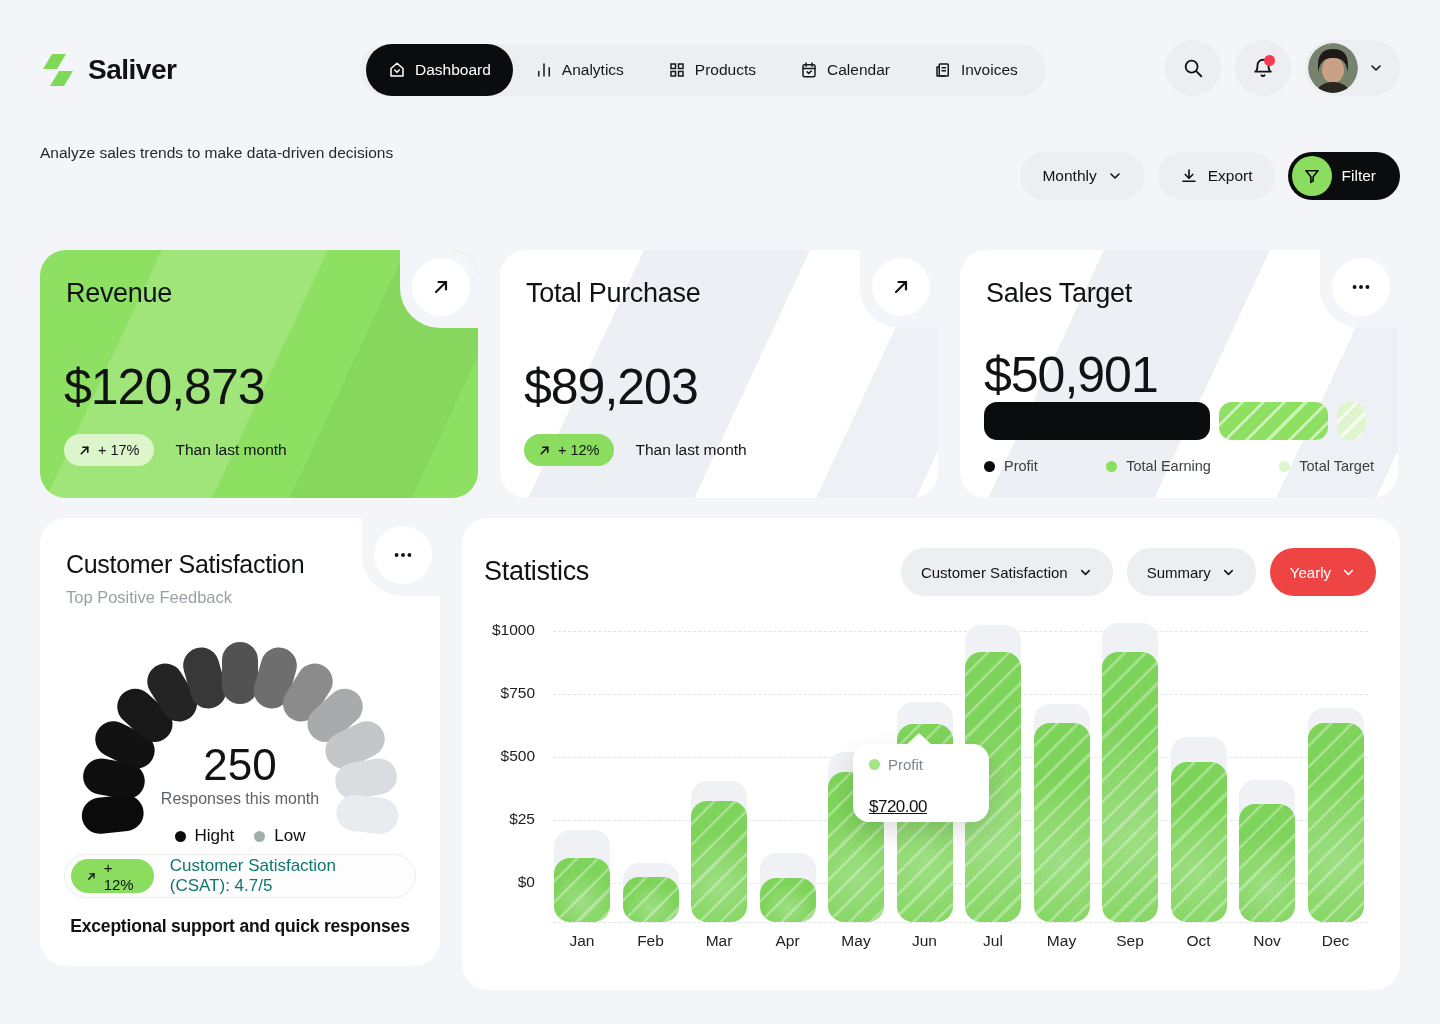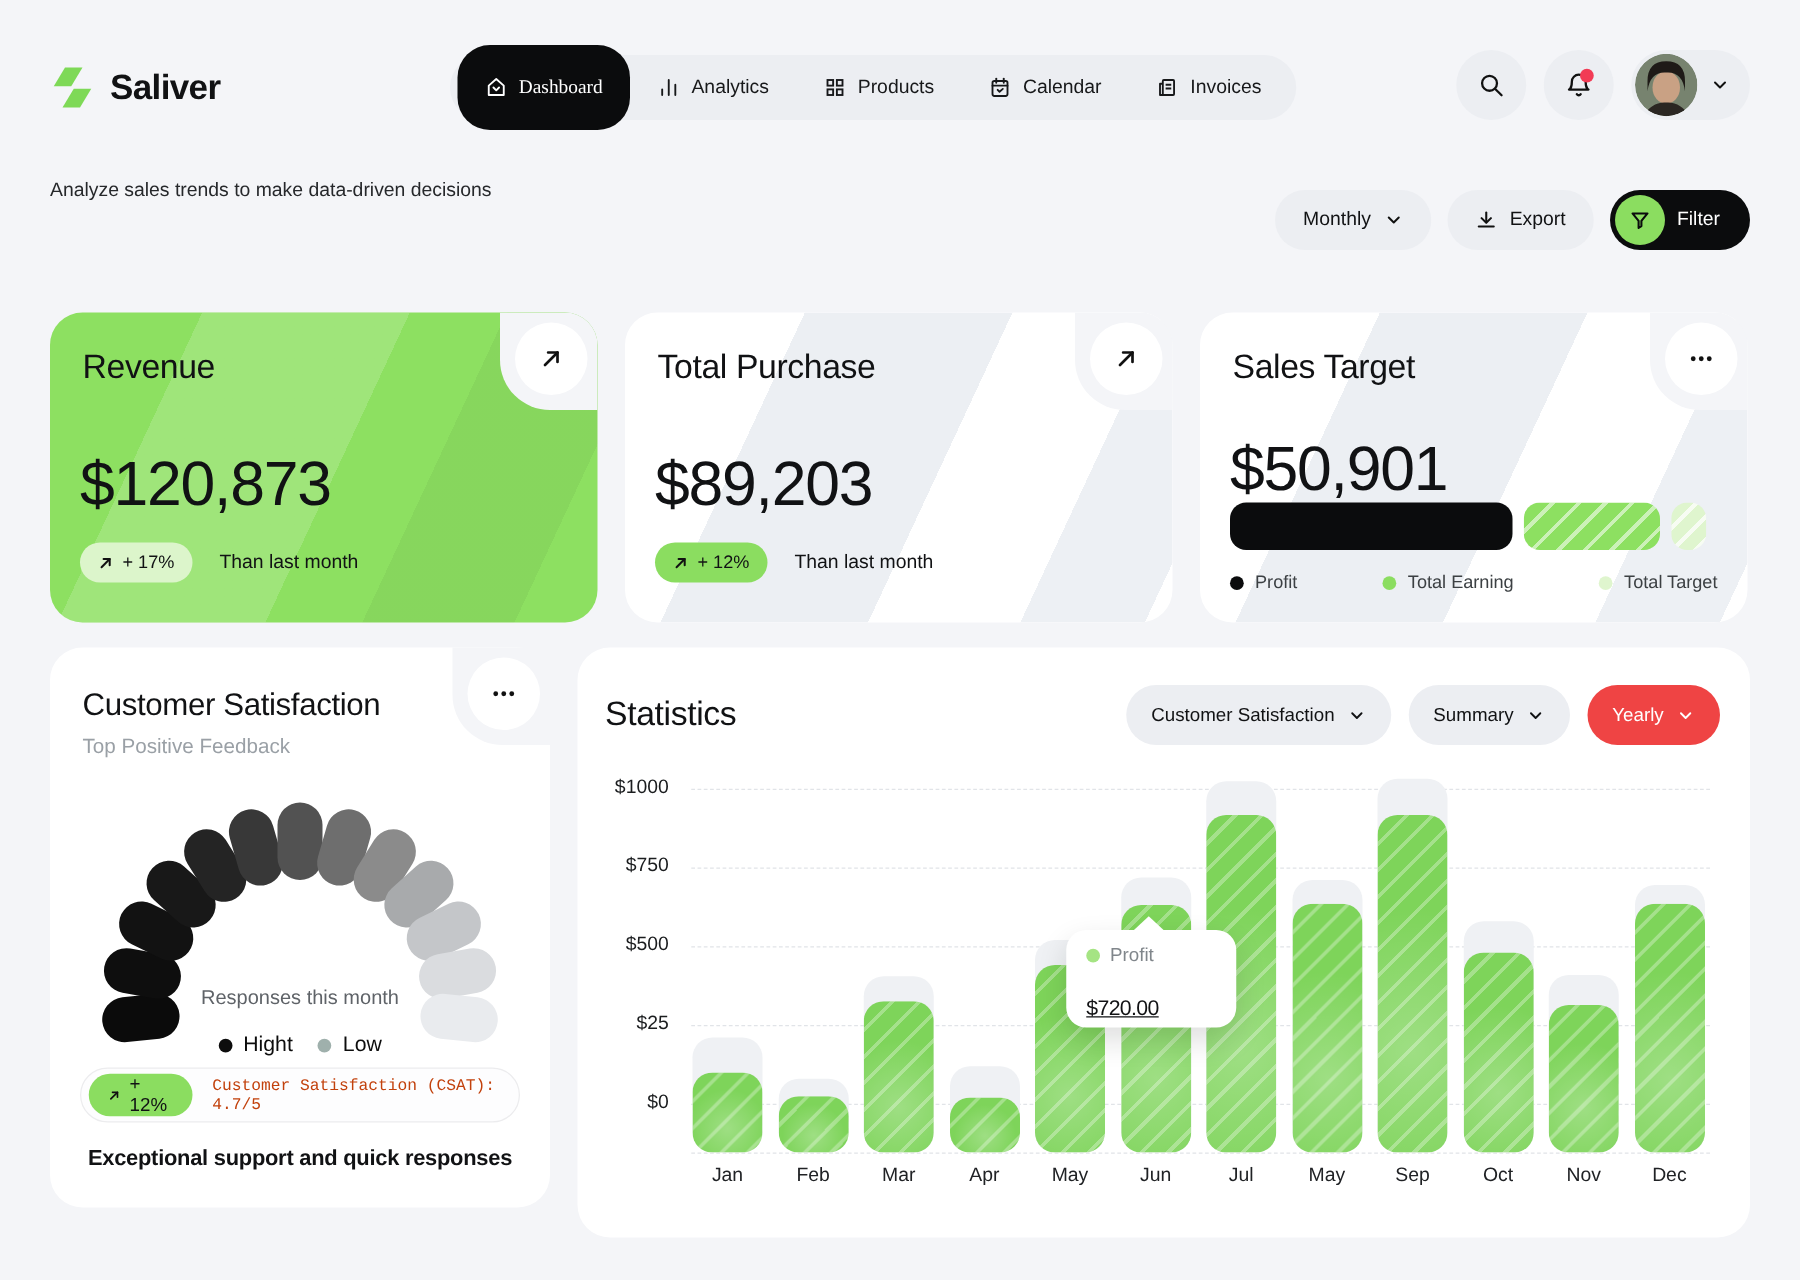--- a/index.html
+++ b/index.html
@@ -17,21 +17,21 @@
   .brand { display:flex; align-items:center; gap:12px; }
   .brand-name { font-size:28px; font-weight:700; letter-spacing:-0.5px; }
   .nav-wrap {
     position:absolute; left:320px; top:4px; height:52px;
     background:#ECEEF2; border-radius:26px; display:flex; align-items:center; padding:0 6px;
   }
   .nav-item {
     display:flex; align-items:center; gap:9px; padding:0 22px; height:52px;
     border-radius:26px; font-size:15.5px; color:#17181a; cursor:pointer; white-space:nowrap;
   }
-  .nav-item.active { background:#0B0C0D; color:#fff; height:68px;font-family:Liberation Serif, serif; }
+  .nav-item.active { background:#0B0C0D; color:#fff; height:52px; }
   .nav-item .ic { width:18px; height:18px; }
   .topbar-right { position:absolute; right:0; top:0; display:flex; align-items:center; gap:14px; }
   .circle-btn {
     width:56px; height:56px; border-radius:50%; background:#ECEEF2;
     display:flex; align-items:center; justify-content:center; cursor:pointer; position:relative;
   }
   .bell-dot { position:absolute; top:15px; right:16px; width:11px; height:11px; border-radius:50%; background:#F23B55; }
   .avatar-pill {
     height:56px; border-radius:28px; background:#ECEEF2; display:flex; align-items:center;
     gap:10px; padding:0 16px 0 3px; cursor:pointer;
@@ -103,21 +103,21 @@
   .cs-legend { position:absolute; left:0; width:400px; top:308px; display:flex; justify-content:center; gap:20px; }
   .cs-legend .legend-item { font-size:17px; color:#0d0d0d; }
   .csat-pill {
     position:absolute; left:24px; right:24px; top:336px; height:44px; border-radius:22px;
     border:1px solid #ECECEE; background:#FDFDFE; display:flex; align-items:center; gap:16px; padding:0 16px 0 6px;
   }
   .csat-badge {
     height:34px; border-radius:17px; background:#8BDD60; display:flex; align-items:center; gap:7px;
     padding:0 15px; font-size:15px; font-weight:500;
   }
-  .csat-text { font-size:13px; color:#c2410c;font-family:Liberation Mono, monospace; }
+  .csat-text { font-size:17px; color:#0f766e; }
   .cs-footnote { position:absolute; left:0; width:400px; top:398px; text-align:center; font-size:17.5px; font-weight:700; letter-spacing:-0.2px; }
 
   
   .stats-card { position:absolute; left:462px; top:518px; width:938px; height:472px; border-radius:26px; background:#fff; }
   .stats-title { position:absolute; left:22px; top:38px; font-size:27px; letter-spacing:-0.3px; }
   .stats-controls { position:absolute; right:24px; top:30px; display:flex; gap:14px; }
   .stats-pill { height:48px; border-radius:24px; background:#ECEEF2; display:flex; align-items:center; gap:10px; padding:0 20px; font-size:15px; cursor:pointer; }
   .stats-pill.dark { background:#ef4444; color:#fff; }
 
   .chart { position:absolute; left:0; top:0; width:938px; height:472px; }
@@ -388,20 +388,21 @@
       <div class="gauge-seg" style="background: rgb(36, 36, 36); transform: rotate(-32deg) translateY(-128px);"></div>
       <div class="gauge-seg" style="background: rgb(56, 56, 56); transform: rotate(-16deg) translateY(-128px);"></div>
       <div class="gauge-seg" style="background: rgb(82, 82, 82); transform: rotate(0deg) translateY(-128px);"></div>
       <div class="gauge-seg" style="background: rgb(110, 110, 110); transform: rotate(16deg) translateY(-128px);"></div>
       <div class="gauge-seg" style="background: rgb(139, 139, 139); transform: rotate(32deg) translateY(-128px);"></div>
       <div class="gauge-seg" style="background: rgb(168, 170, 172); transform: rotate(48deg) translateY(-128px);"></div>
       <div class="gauge-seg" style="background: rgb(196, 198, 201); transform: rotate(64deg) translateY(-128px);"></div>
       <div class="gauge-seg" style="background: rgb(218, 220, 223); transform: rotate(80deg) translateY(-128px);"></div>
       <div class="gauge-seg" style="background: rgb(233, 235, 238); transform: rotate(96deg) translateY(-128px);"></div>
     </div>
+  <div class="gauge-value">250</div>
   <div class="gauge-caption">Responses this month</div>
   <div class="cs-legend" id="cs-legend">
       <div class="legend-item">
         <span class="legend-dot" style="background:#0D0D0D"></span>
         <span>Hight</span>
       </div>
       <div class="legend-item">
         <span class="legend-dot" style="background:#9FB0AC"></span>
         <span>Low</span>
       </div>

